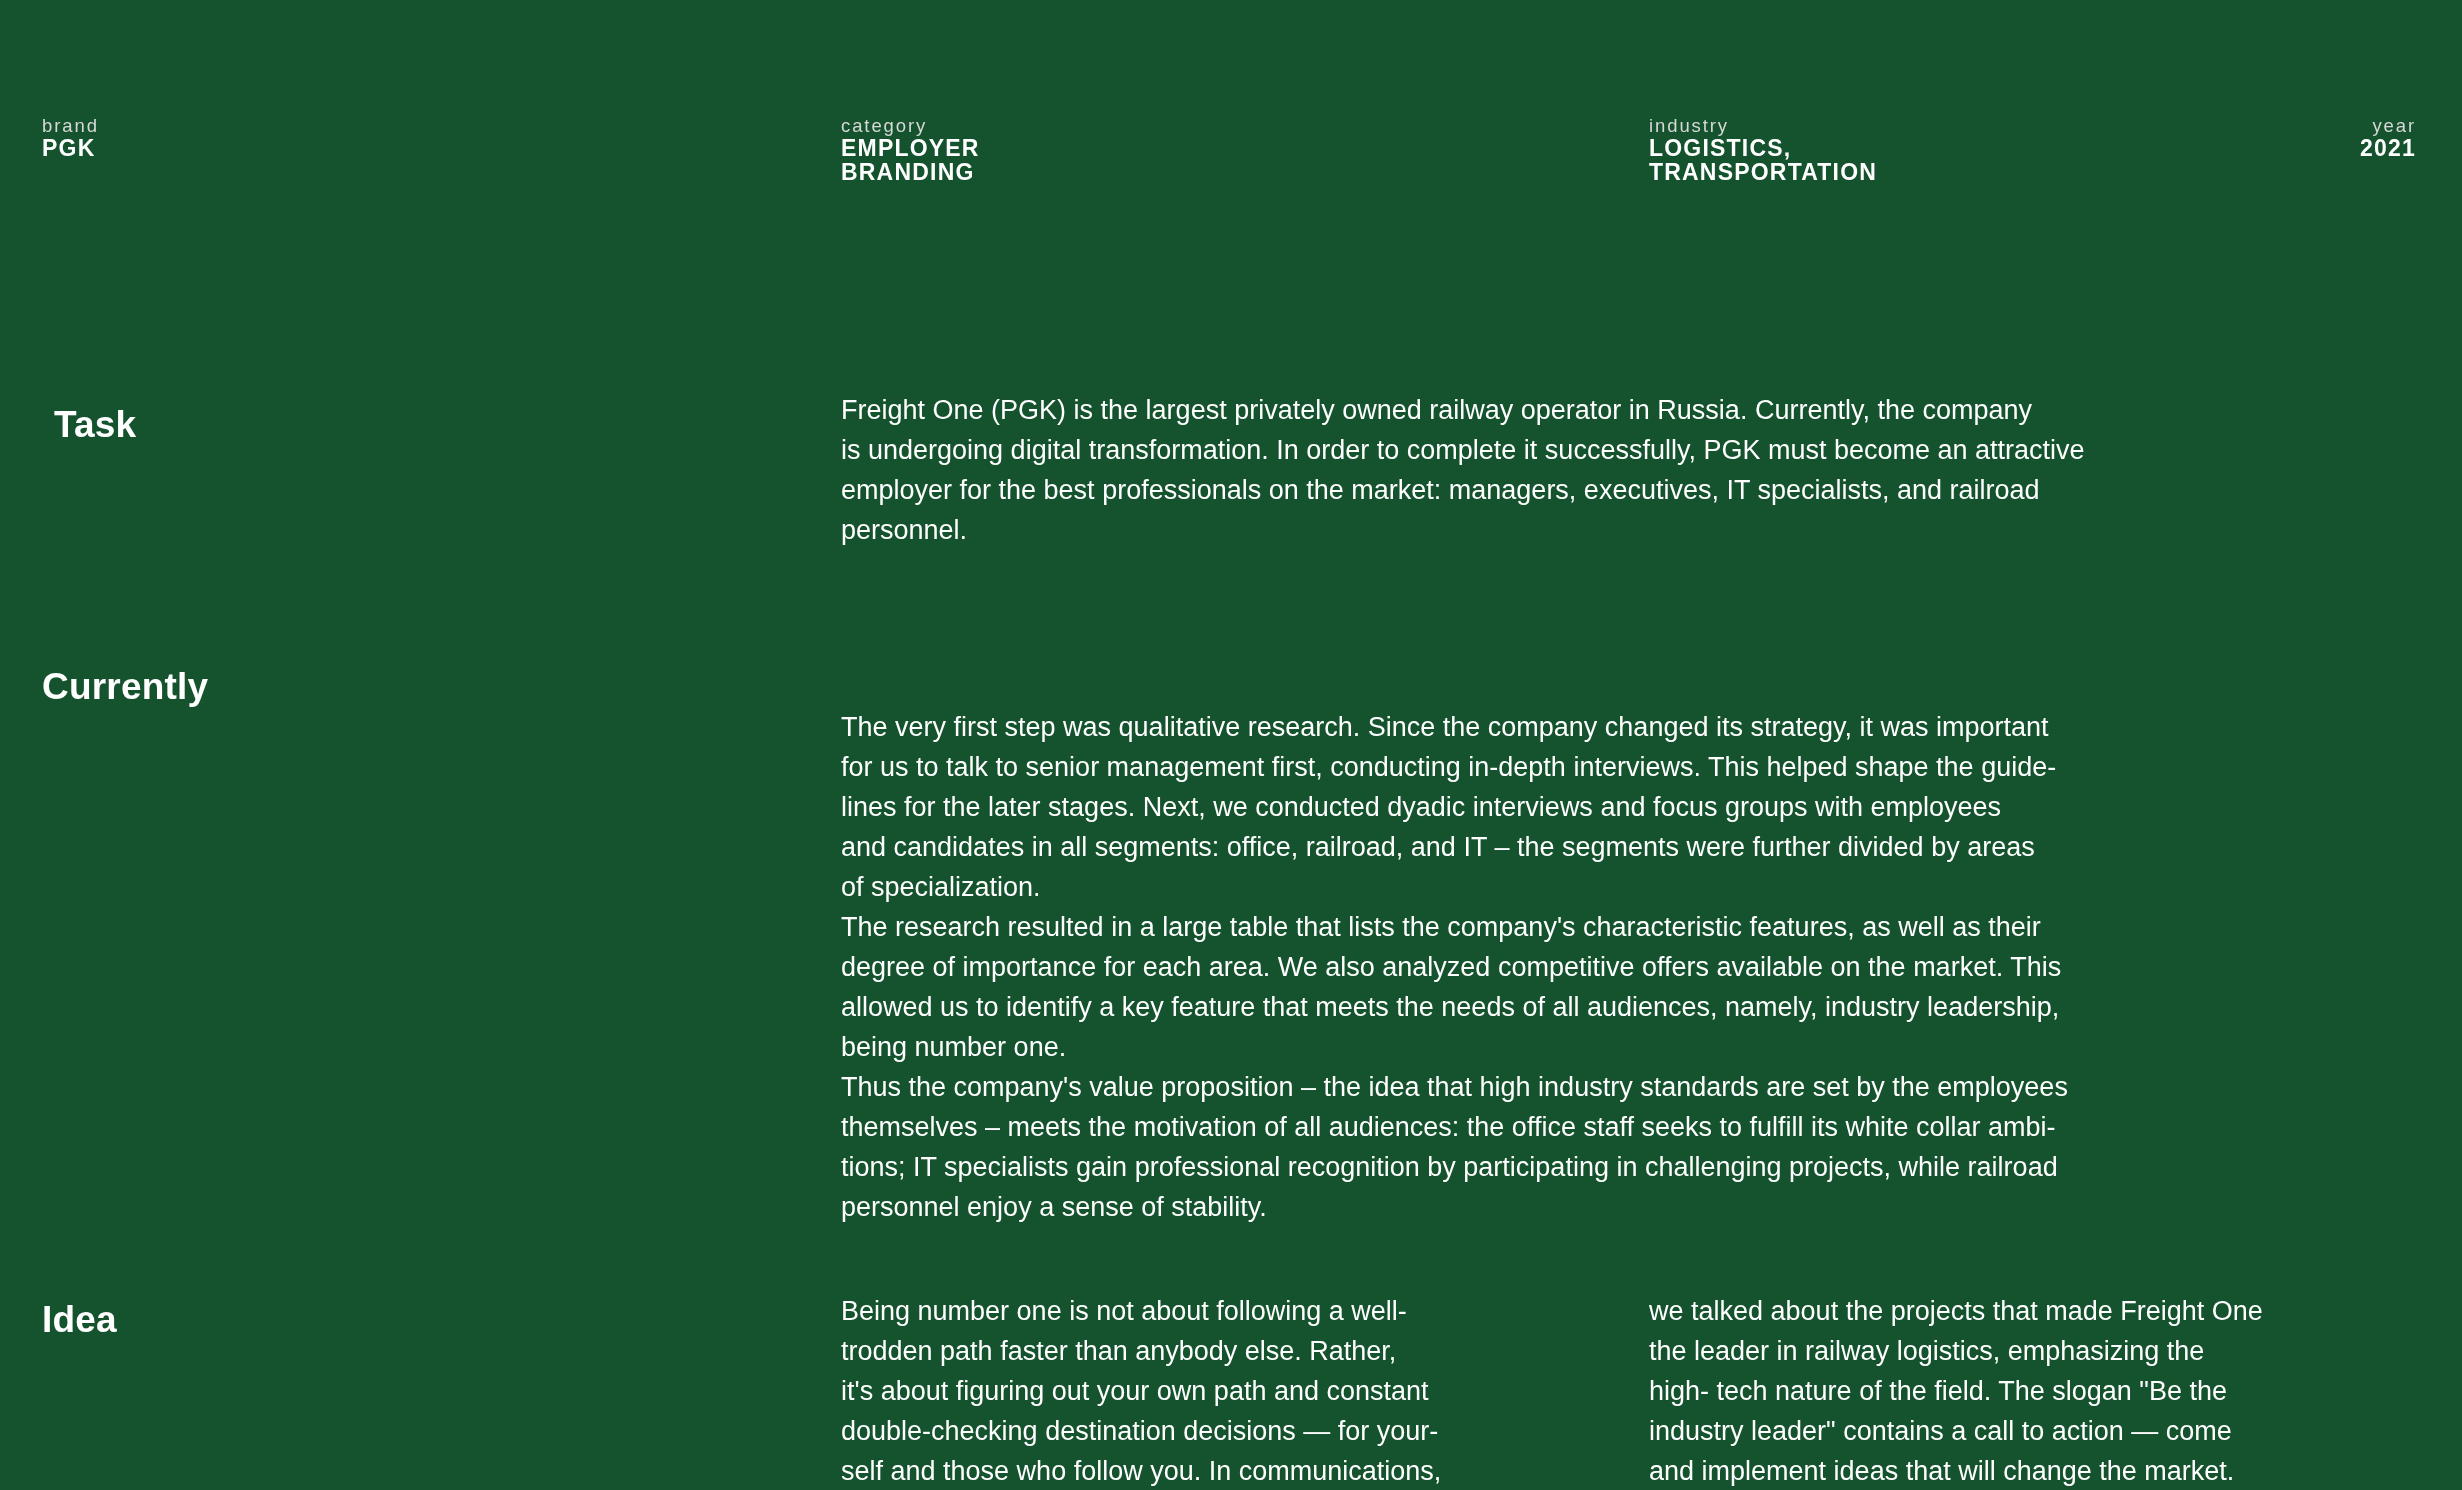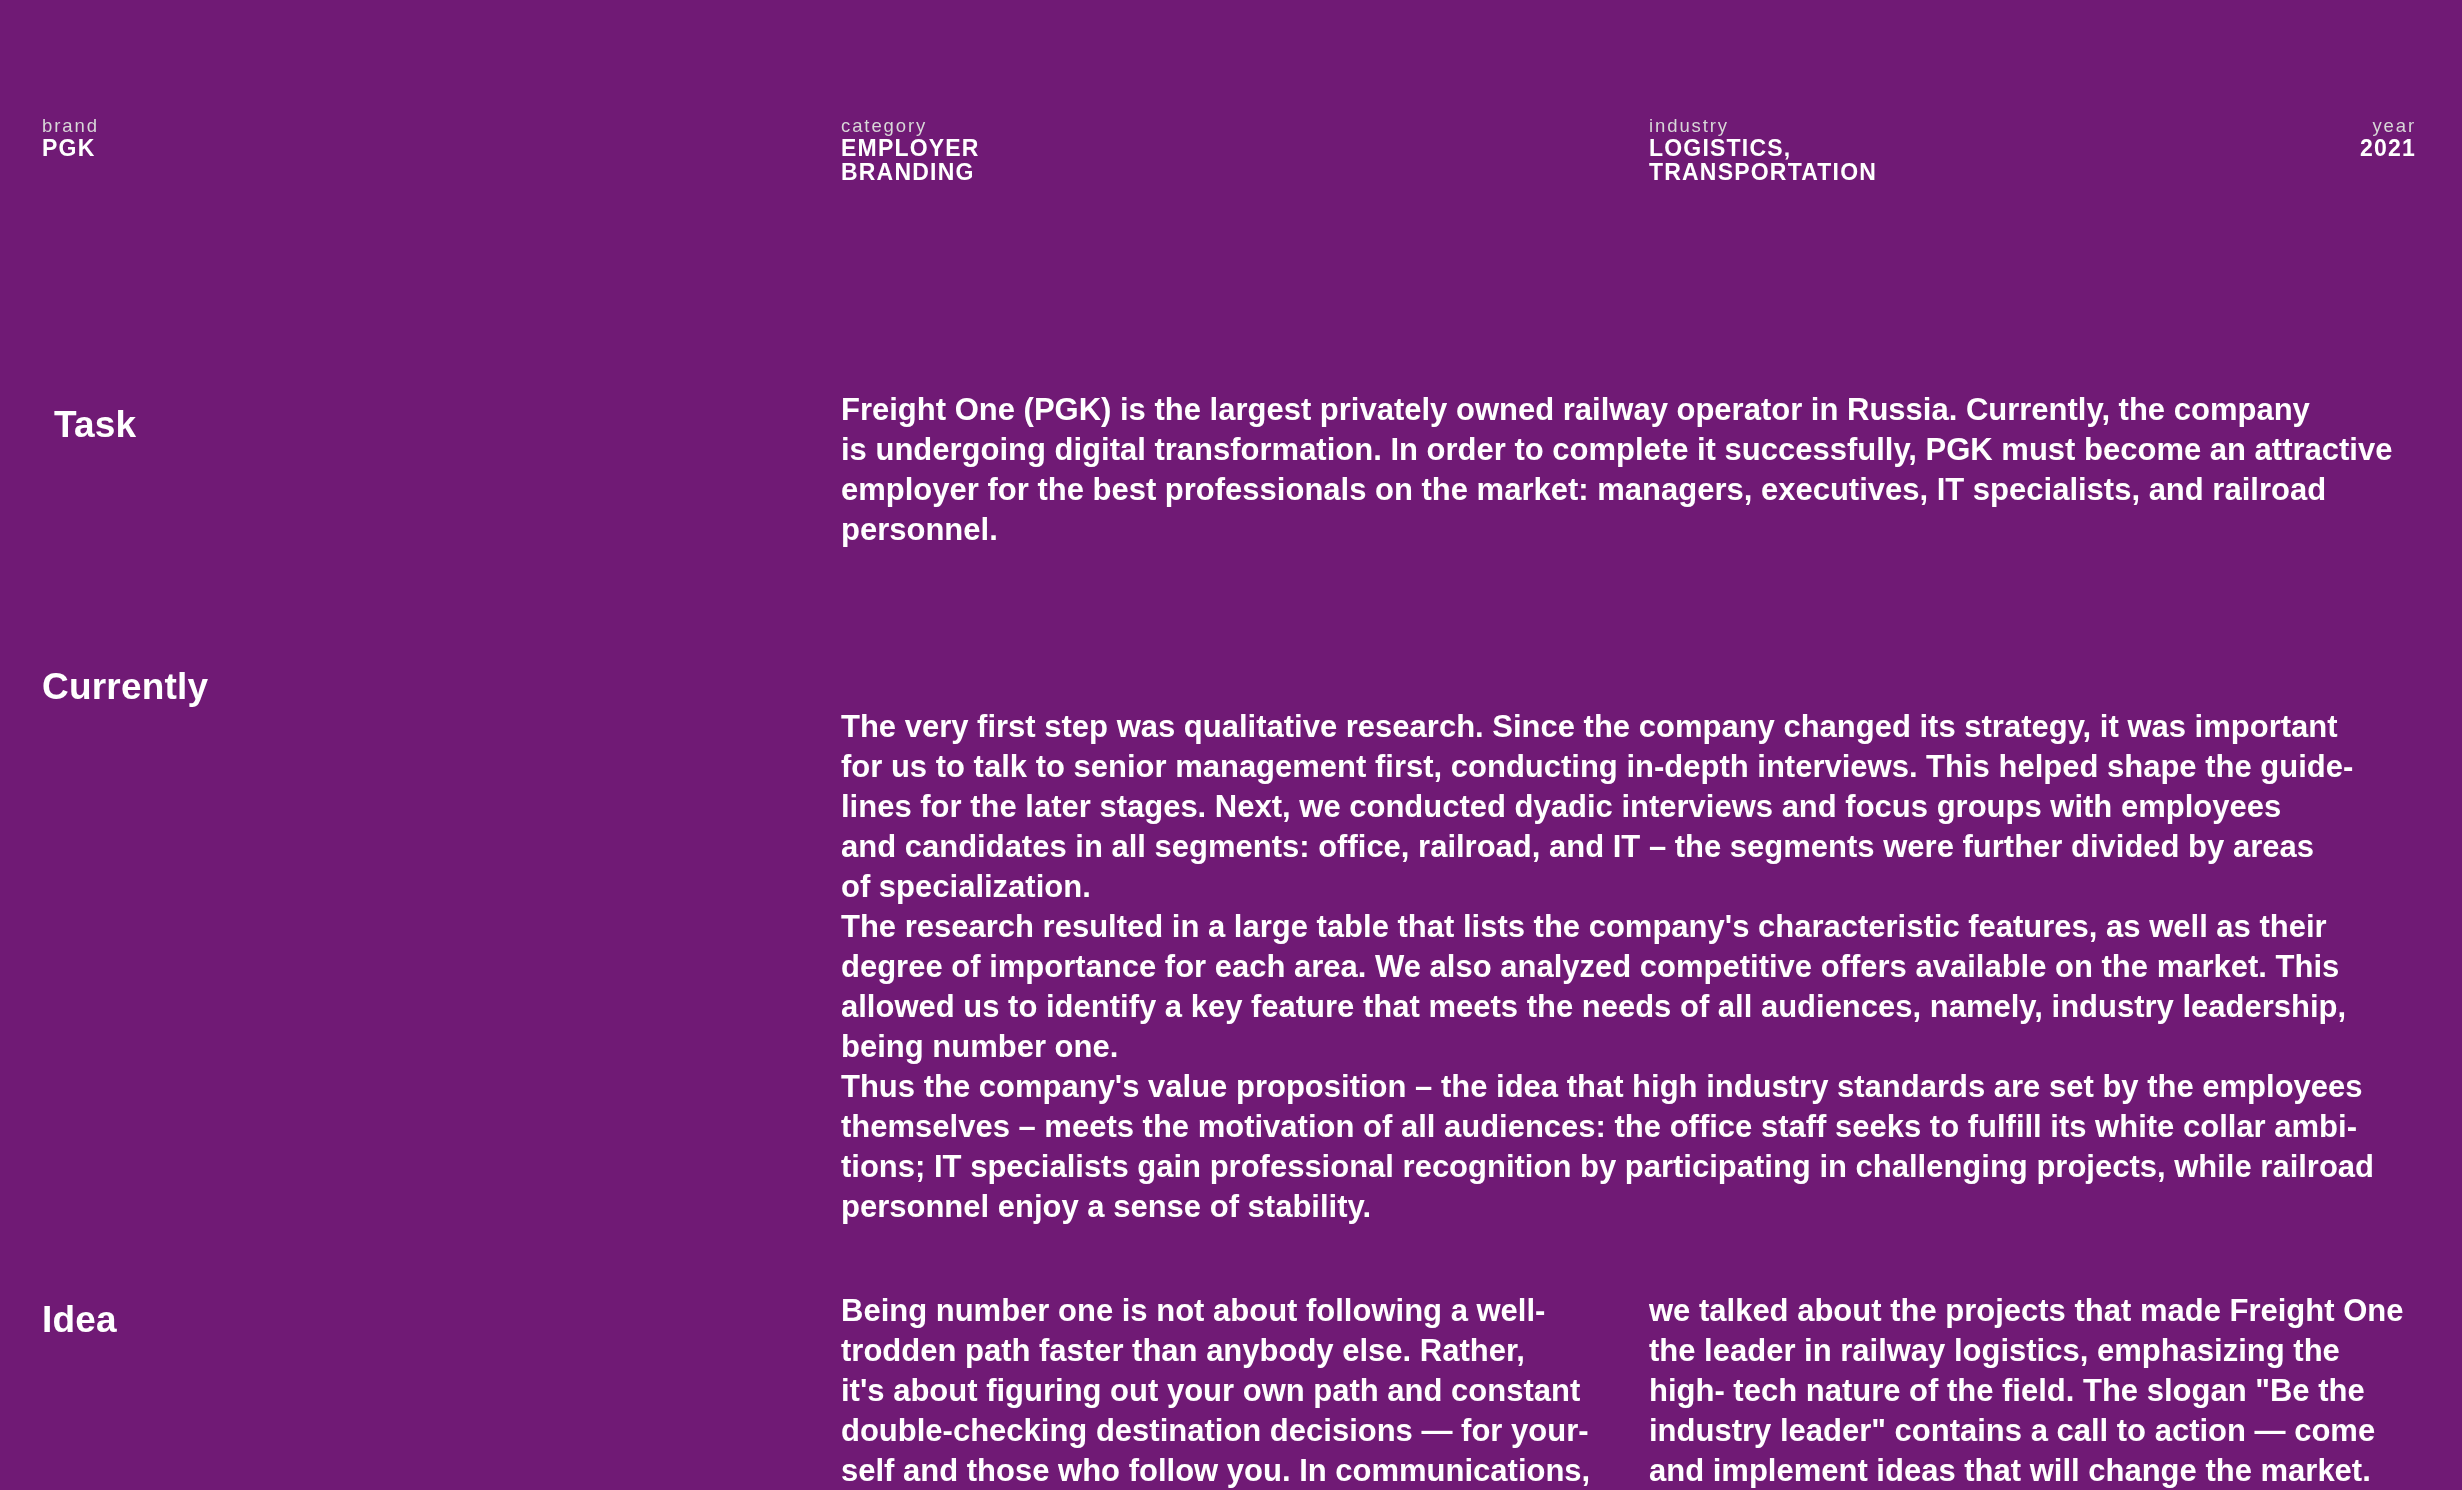--- a/index.html
+++ b/index.html
@@ -5,21 +5,21 @@
   html, body { margin: 0; padding: 0; }
   body {
     width: 2462px; height: 1491px;
     background: #000000;
     position: relative;
     overflow: hidden;
     font-family: "Liberation Sans", sans-serif;
     color: #ffffff;
     -webkit-font-smoothing: antialiased;
   }
-  .page { position: absolute; inset: 0; background: #701a75; }
+  .page { position: absolute; inset: 0; background: #14532d; }
 
   
   .meta-col { position: absolute; top: 115px; }
   .meta-col.c1 { left: 42px; }
   .meta-col.c2 { left: 841px; }
   .meta-col.c3 { left: 1649px; }
   .meta-col.c4 { right: 46px; text-align: right; }
   .meta-label {
     font-size: 18.5px; font-weight: 300; color: #d8d8d8;
     letter-spacing: 1.9px; line-height: 21px;
@@ -38,21 +38,21 @@
     line-height: 43px; letter-spacing: 0.2px;
     white-space: pre;
   }
   #task-heading { top: 391px; }
   #strategy-heading { top: 665px; }
   #idea-heading { top: 1298px; }
 
   
   .body-text {
     position: absolute;
-    font-size: 31px; font-weight: 700;
+    font-size: 27px; font-weight: 400;
     line-height: 40px; letter-spacing: 0px;
     color: #ffffff;
     white-space: pre-line;
   }
   #task-text { left: 841px; top: 390px; }
   #strategy-text { left: 841px; top: 695px; margin-top: 12px; }
   #idea-text-left { left: 841px; top: 1291px; }
   #idea-text-right { left: 1649px; top: 1291px; }
 </style>
 </head>

